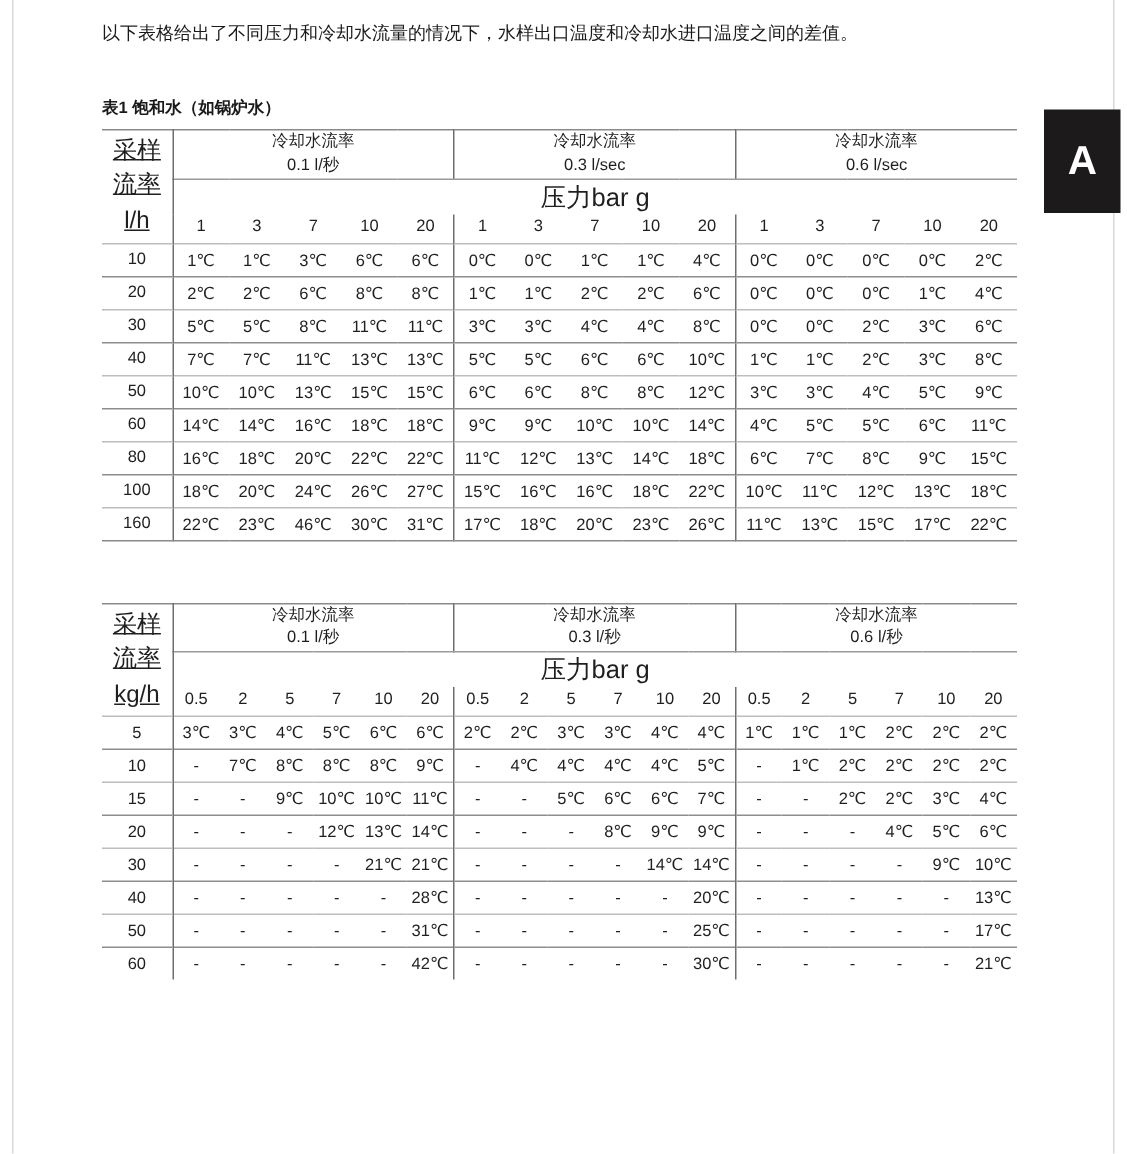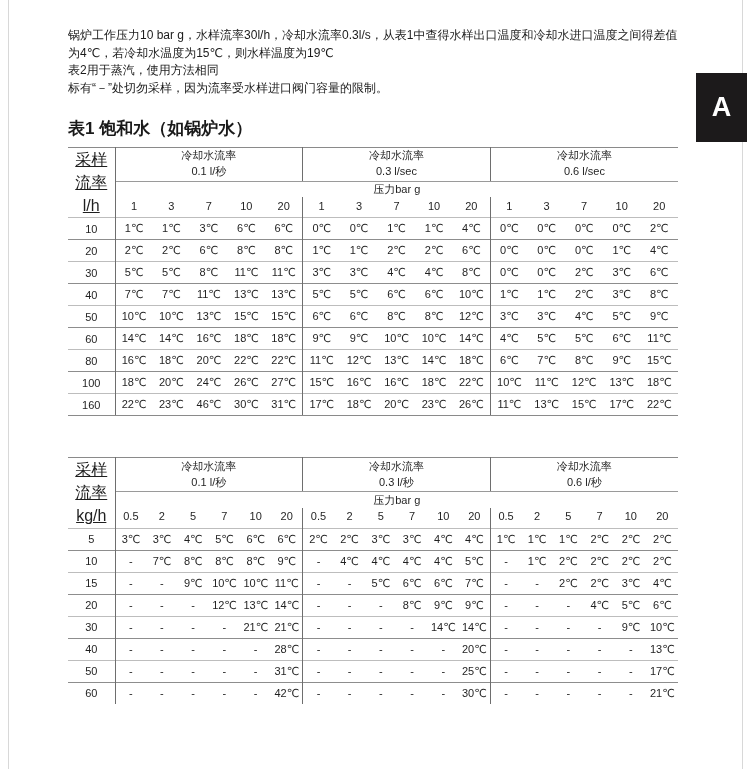--- a/index.html
+++ b/index.html
@@ -66,21 +66,21 @@
   }
   p.sec-body {
     font-size: 12px;
     margin: 0;
     line-height: 1.47;
     white-space: pre-line;
   }
   .gap-block { height: 13px; }
 
   h3.table-title {
-    font-size: 17px;
+    font-size: 11px;
     font-weight: bold;
     margin: 0 0 7px 0;
   }
 
   
   table.dt {
     border-collapse: collapse;
     width: 610px;
     font-size: 11px;
     table-layout: fixed;
@@ -110,21 +110,21 @@
     border-right: 1px solid #6e6e6e;
     line-height: 1.45;
     padding: 7px 0 6px 0;
     margin-left: 40px;
   }
   td.flow-grp.last { border-right: none; }
 
   td.press-label {
     border-bottom: 0;
     padding: 5px 0 1px 0;
-    font-size: 11px;
+    font-size: 17px;
   }
   tr.press-nums td {
     padding: 2px 0 5px 0;
   }
   td.gdiv { border-right: 1px solid #6e6e6e; }
   td.rowhdr {
     border-right: 1px solid #6e6e6e;
   }
 
   
@@ -144,26 +144,24 @@
 
   <div class="edge-line edge-left"></div>
   <div class="edge-line edge-right"></div>
 
   <div id="section-tab">
     <span>A</span>
   </div>
 
   <div id="content">
 
+    <p class="sec-body">以下表格给出了不同压力和冷却水流量的情况下，水样出口温度和冷却水进口温度之间的差值。</p>
 
     <div class="gap-block"></div>
 
-    <p class="sec-body">锅炉工作压力10 bar g，水样流率30l/h，冷却水流率0.3l/s，从表1中查得水样出口温度和冷却水进口温度之间得差值为4℃，若冷却水温度为15℃，则水样温度为19℃
-表2用于蒸汽，使用方法相同
-标有“－”处切勿采样，因为流率受水样进口阀门容量的限制。</p>
 
     <div style="height:19px"></div>
 
     <h3 class="table-title">表1 饱和水（如锅炉水）</h3>
     <table class="dt" id="table1">
         <colgroup>
           <col style="width:47px">
           <col>
           <col>
           <col>

